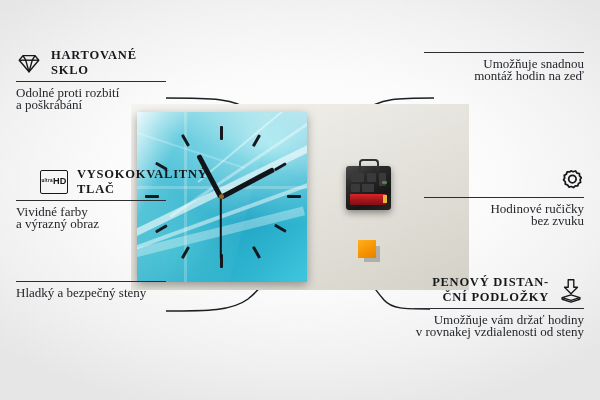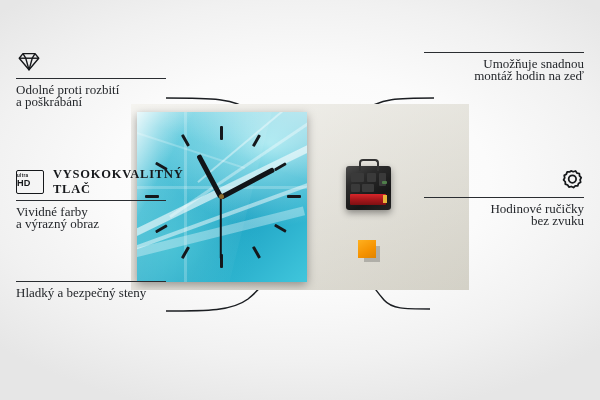--- a/index.html
+++ b/index.html
@@ -94,22 +94,22 @@
   .feat.right .title{text-align:right;}
   .rule{height:1px;background:#2a2d31;margin:4px 0 5px 0;}
   .sub{
     font-family:"Liberation Serif",serif;
     font-size:13px;line-height:11.6px;color:#24272b;
   }
   .feat.right .sub{text-align:right;}
   .ico{width:26px;height:26px;flex:0 0 26px;display:block;}
   .hdbox{
     width:26px;height:22px;border:1.6px solid #16181b;border-radius:2px;
-    display:flex;flex-direction:column;justify-content:center;
-    line-height:1;flex:0 0 26px;
+    display:flex;align-items:center;justify-content:center;
+    line-height:1;flex:0 0 26px;margin-left:24px;
   }
   .hdbox .u{font-family:"Liberation Sans",sans-serif;font-size:4.6px;font-weight:700;letter-spacing:.3px;color:#16181b;}
   .hdbox .h{font-family:"Liberation Sans",sans-serif;font-size:9.2px;font-weight:700;letter-spacing:.2px;color:#16181b;margin-top:.5px;}
 
   
   #f-glass   {left:16px; top:48px;  width:150px;}
   #f-print   {left:16px; top:167px; width:150px;}
   #f-edges   {left:16px; top:277px; width:150px;}
   #f-holder  {right:16px;top:48px;  width:160px;}
   #f-quiet   {right:16px;top:167px; width:160px;}
@@ -191,20 +191,22 @@
   <div class="feat left" id="f-glass">
     <div class="hrow">
       <svg class="ico" viewBox="0 0 28 28">
         <g fill="none" stroke="#16181b" stroke-width="1.5" stroke-linejoin="round">
           <path d="M3.5,11 L7.5,6 L20.5,6 L24.5,11 L14,23.5 Z"></path>
           <path d="M3.5,11 L24.5,11"></path>
           <path d="M7.5,6 L10.5,11 L14,23.5 L17.5,11 L20.5,6"></path>
         </g>
       </svg>
       <div>
+        <div class="title">HARTOVANÉ</div>
+        <div class="title">SKLO</div>
       </div>
     </div>
     <div class="rule"></div>
     <div class="sub">Odolné proti rozbití</div>
     <div class="sub">a poškrábání</div>
   </div>
 
   <div class="feat left" id="f-print">
     <div class="hrow">
       <div class="hdbox">
@@ -242,14 +244,32 @@
                    L7.2,11.6 L6.7,9 L9,7.7 L9.9,5.2 L12.4,5.3 Z"></path>
           <circle cx="15.5" cy="13" r="4"></circle>
         </g>
       </svg>
     </div>
     <div class="rule"></div>
     <div class="sub">Hodinové ručičky</div>
     <div class="sub">bez zvuku</div>
   </div>
 
+  <div class="feat right" id="f-spacers">
+    <div class="hrow">
+      <div>
+        <div class="title">PENOVÝ DISTAN-</div>
+        <div class="title">ČNÍ PODLOŽKY</div>
+      </div>
+      <svg class="ico" viewBox="0 0 28 28">
+        <g fill="none" stroke="#16181b" stroke-width="1.5" stroke-linejoin="round">
+          <path d="M11,3 L17,3 L17,11 L21,11 L14,18 L7,11 L11,11 Z"></path>
+          <path d="M14,19.2 L23.5,22.2 L14,25.2 L4.5,22.2 Z"></path>
+          <path d="M4.5,22.2 L4.5,24 L14,27 L23.5,24 L23.5,22.2"></path>
+        </g>
+      </svg>
+    </div>
+    <div class="rule"></div>
+    <div class="sub">Umožňuje vám držať hodiny</div>
+    <div class="sub">v rovnakej vzdialenosti od steny</div>
+  </div>
 
 </div>
 
 </body></html>

